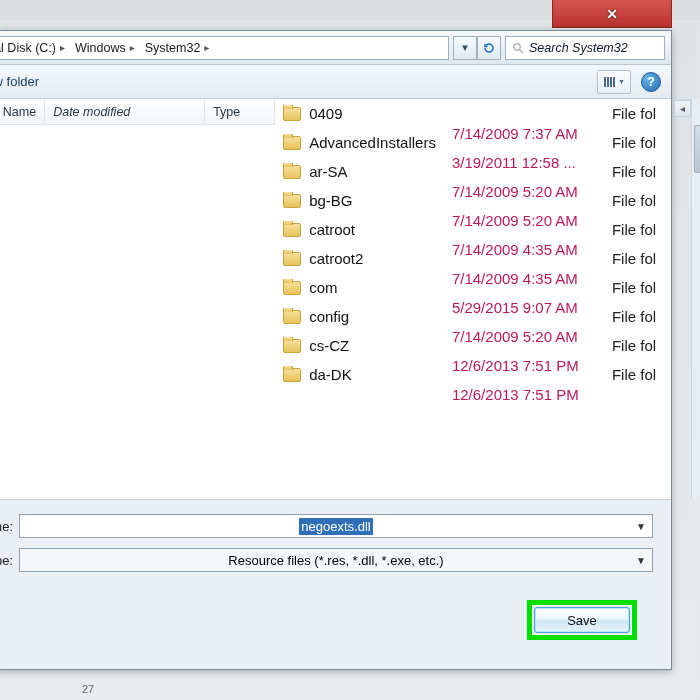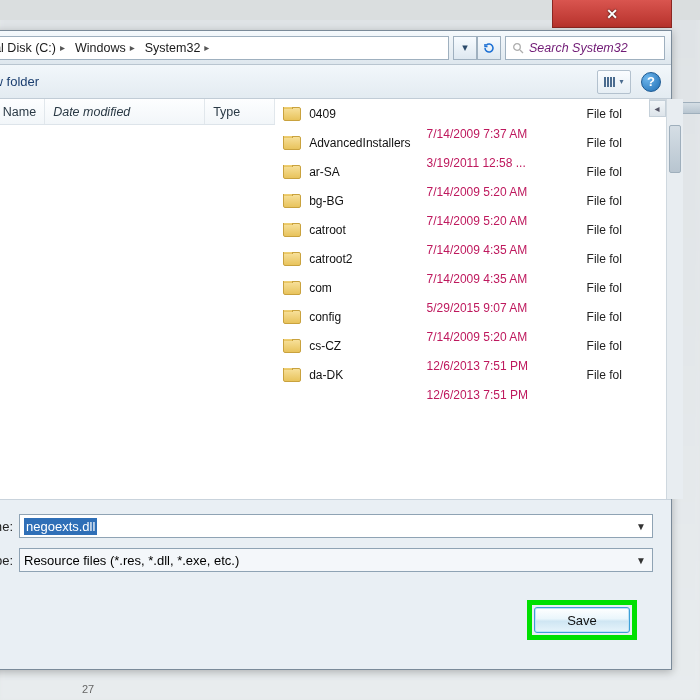--- a/index.html
+++ b/index.html
@@ -24,21 +24,21 @@
   .addr-row { height:34px; background:linear-gradient(#f5f9fc,#dee7ee); border-bottom:1px solid #b9c5d0;
     display:flex; align-items:center; padding:0 6px; gap:4px; }
   .crumbs { flex:1; height:24px; background:#fff; border:1px solid #9fb0bf; display:flex; align-items:center;
     font-size:12.5px; color:#1a1a1a; overflow:hidden; }
   .crumb { padding:0 4px 0 6px; display:flex; align-items:center; height:100%; white-space:nowrap; }
   .crumb .chev { margin-left:4px; color:#555; font-size:10px; }
   .refresh-grp { display:flex; height:24px; }
   .sq-btn { width:24px; height:24px; background:linear-gradient(#f7fbff,#dee8f0); border:1px solid #9fb0bf;
     display:flex; align-items:center; justify-content:center; font-size:11px; color:#2b4a6b; }
   .search { flex:0 0 160px; height:24px; background:#fff; border:1px solid #9fb0bf; display:flex; align-items:center;
-    padding:0 6px; gap:5px; color:#701a75; font-size:12.5px; font-style:italic; }
+    padding:0 6px; gap:5px; color:#0f172a; font-size:12.5px; font-style:italic; }
   .search svg { opacity:.6; }
 
   
   .tool-row { height:34px; background:linear-gradient(#f2f7fb,#e3ebf1); border-bottom:1px solid #c1ccd6;
     display:flex; align-items:center; padding:0 10px; justify-content:space-between; }
   .tool-left { display:flex; align-items:center; gap:6px; }
   .newfolder { color:#1b3e6f; font-size:13px; padding:4px 6px; border-radius:3px; }
   .tool-right { display:flex; align-items:center; gap:10px; }
   .view-btn { width:34px; height:24px; border:1px solid #b3c1ce; background:linear-gradient(#fbfdff,#e6eef4);
     border-radius:2px; display:flex; align-items:center; justify-content:center; gap:1px; }
@@ -58,21 +58,21 @@
     font-size:12.5px; color:#2b3a46; background:linear-gradient(#fdfeff,#f2f6f9); }
   .col { padding:0 8px; border-right:1px solid #e1e7ec; height:100%; display:flex; align-items:center; }
   .col.name { flex:1 1 300px; }
   .col.date { flex:0 0 160px;font-style:italic; }
   .col.type { flex:0 0 70px; }
   .vscroll { position:absolute; right:0; top:0; bottom:0; width:17px; background:#e8edf1;
     border-left:1px solid #cfd8df; }
   .vscroll .thumb { position:absolute; top:26px; left:2px; right:2px; height:48px;
     background:linear-gradient(#d5dee5,#b8c5d0); border:1px solid #9fafbc; border-radius:2px; }
   .rows { overflow:hidden; }
-  .row { height:29px; display:flex; align-items:center; font-size:12px; color:#111; }
+  .row { height:29px; display:flex; align-items:center; font-size:15px; color:#111; }
   .row .c { padding:0 8px; overflow:hidden; white-space:nowrap; }
   .row .c.name { flex:1 1 300px; display:flex; align-items:center; gap:8px; }
   .row .c.date { flex:0 0 160px; color:#be185d;margin-top:40px; }
   .row .c.type { flex:0 0 70px; color:#222; }
   .ficon { width:18px; height:14px; position:relative; }
   .ficon::before { content:""; position:absolute; inset:0; background:linear-gradient(#f7e09a,#e8c35c);
     border:1px solid #c9a23e; border-radius:1px 2px 2px 2px; }
   .ficon::after { content:""; position:absolute; top:-3px; left:0; width:8px; height:4px;
     background:linear-gradient(#f7e09a,#e8c35c); border:1px solid #c9a23e; border-bottom:none; border-radius:2px 2px 0 0; }
 
@@ -84,21 +84,21 @@
     background:linear-gradient(#d5dee5,#b8c5d0); border:1px solid #9fafbc; border-radius:2px;
     display:flex; align-items:center; justify-content:center; gap:2px; }
   .hscroll .thumb span { width:1px; height:8px; background:#8a99a6; }
 
   
   .form { position:absolute; left:0; right:0; bottom:0; height:170px; background:#e9eff4;
     border-top:1px solid #c9d3dc; padding:14px 18px 10px 0; }
   .frow { display:flex; align-items:center; margin-bottom:10px; }
   .flabel { width:58px; text-align:right; font-size:13px; color:#222; padding-right:6px; }
   .finput { flex:1; height:24px; background:#fff; border:1px solid #8fa3b4; font-size:13px;
-    display:flex; align-items:center; padding:0 4px; position:relative; }
+    display:flex; align-items:center; padding:0 4px; position:relative;justify-content:center; }
   .finput .val { background:#2f6fb7; color:#fff; padding:1px 2px; }
   .finput .dd { position:absolute; right:2px; top:2px; bottom:2px; width:18px;
     display:flex; align-items:center; justify-content:center; color:#333; font-size:10px; }
   .btnrow { display:flex; justify-content:flex-end; gap:14px; padding:18px 16px 0 0; }
   .btn { width:96px; height:26px; background:linear-gradient(#fbfdff 0%,#e9f1f6 45%,#d6e1ea 55%,#e4edf3 100%);
     border:1px solid #8a9aab; border-radius:3px; font-size:13px; color:#111;
     display:flex; align-items:center; justify-content:center; }
   .btn.save { background:linear-gradient(#ffffff 0%,#eaf6fc 45%,#cfe6f3 55%,#e7f4fb 100%);
     border-color:#3fa0d8; box-shadow:inset 0 0 0 1px #bfe3f7; }
   .highlight { border:5px solid #00e000; padding:2px; display:inline-block; }

